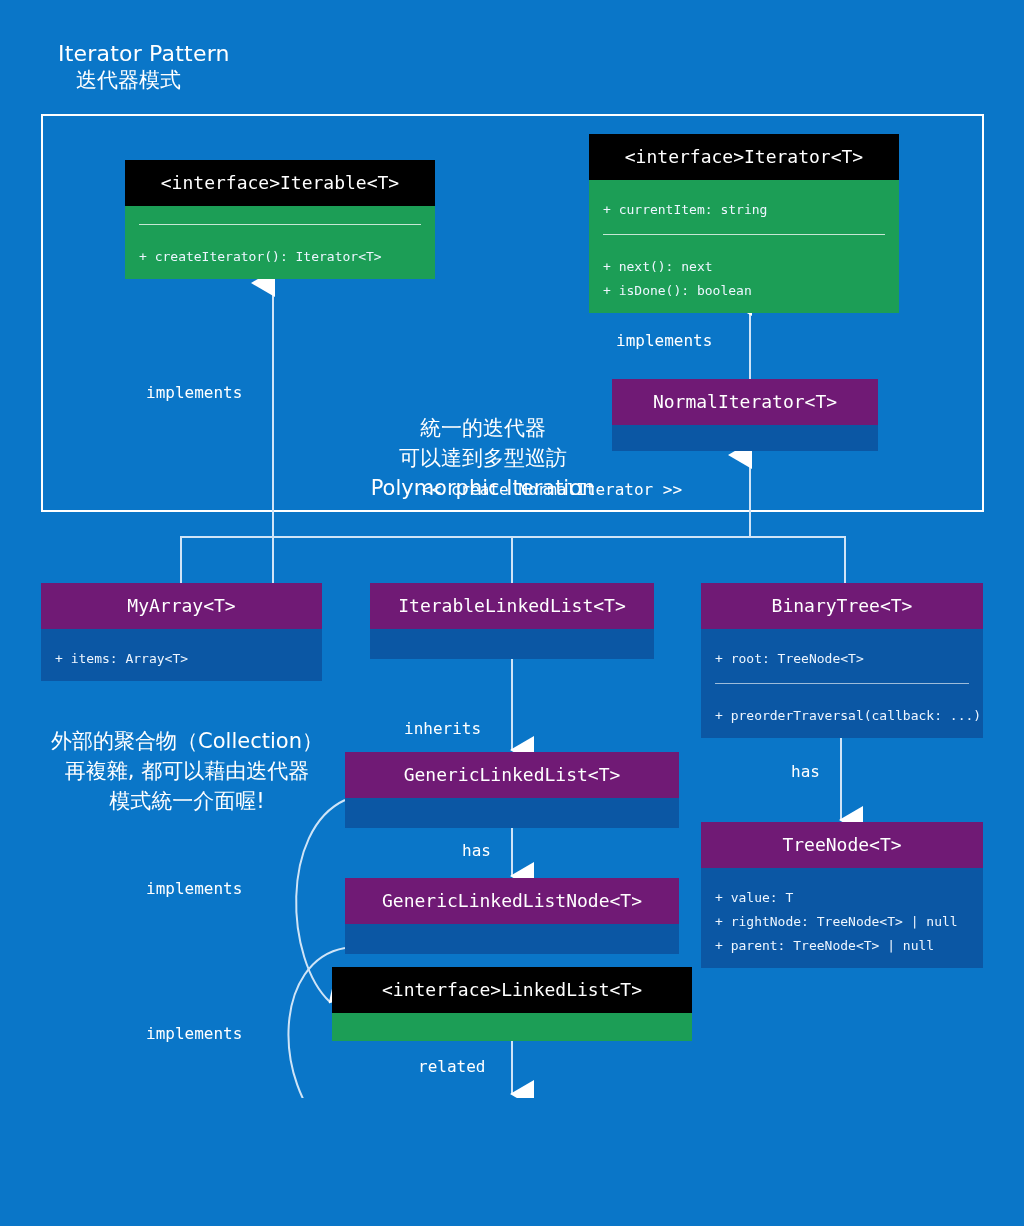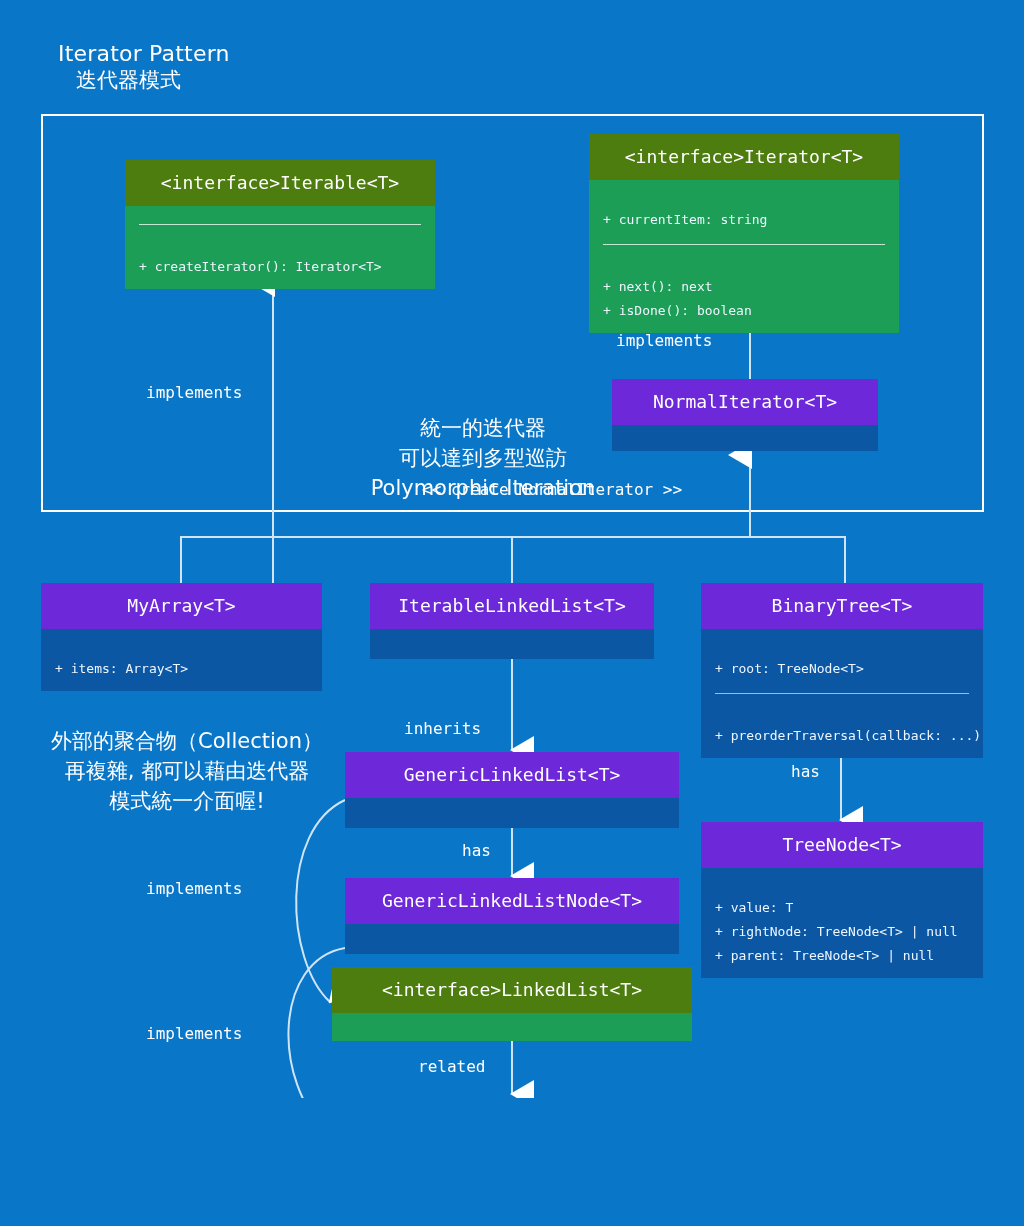--- a/index.html
+++ b/index.html
@@ -55,39 +55,39 @@
     font-size: 18px;
     line-height: 1;
     padding: 14px 6px 14px 6px;
     white-space: nowrap;
     overflow: hidden;
   }
   .uml .body {
     padding: 0;
   }
   .uml .sec {
-    padding: 28px 12px 10px 14px;
+    padding: 18px 12px 10px 14px;
   }
   .uml .row {
     color: #eef6ff;
     font-size: 13px;
     line-height: 24px;
     white-space: nowrap;
   }
   .uml .rule {
     height: 1px;
     background: rgba(255,255,255,.55);
     margin: 2px 14px 2px 14px;
   }
   
-  .uml.iface .hdr { background: #4d7c0f; }
+  .uml.iface .hdr { background: #000000; }
   .uml.iface .body { background: #1c9e56; }
   .uml.iface .rule { background: rgba(255,255,255,.75); }
   
-  .uml.cls .hdr { background: #6d28d9; }
+  .uml.cls .hdr { background: #701a75; }
   .uml.cls .body { background: #0b57a4; }
   .uml.cls .rule { background: rgba(255,255,255,.6); }
 
   
   .lbl {
     position: absolute;
     color: #ffffff;
     font-size: 16px;
     line-height: 20px;
     white-space: nowrap;

